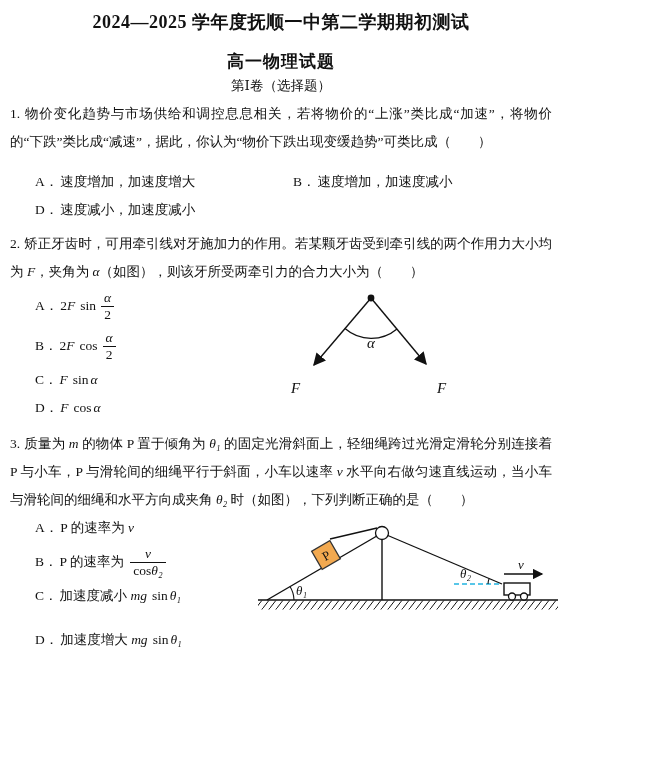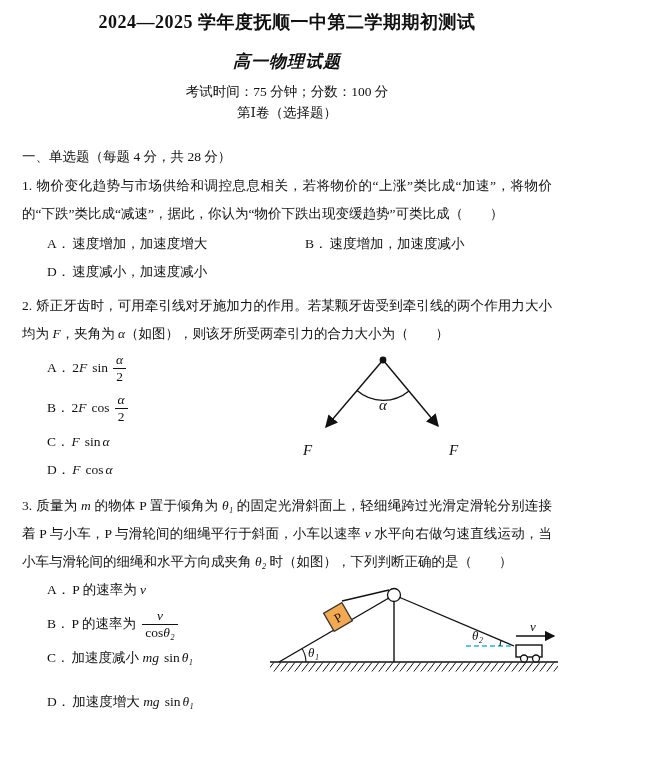--- a/index.html
+++ b/index.html
@@ -1,57 +1,55 @@
 <!DOCTYPE html>
 <html><head>
 <meta charset="utf-8">
 <style>
   html,body{margin:0;padding:0;background:#fff;}
   .page{
     width:558px;height:769px;box-sizing:border-box;overflow:hidden;
-    padding:6px 6px 0 22px;background:#fff;color:#111;
+    padding:6px 6px 0 10px;background:#fff;color:#111;
     font-family:"Liberation Serif","DejaVu Serif",serif;font-size:13.5px;
   }
   .title{text-align:center;font-size:18px;font-weight:bold;margin:4px 0 0 0;line-height:24px;letter-spacing:.5px;}
-  .subtitle{text-align:center;font-size:17px;font-weight:bold;margin:17px 0 0 0;line-height:22px;letter-spacing:1px;font-style:italic;}
+  .subtitle{text-align:center;font-size:17px;font-weight:bold;margin:17px 0 0 0;line-height:22px;letter-spacing:1px;}
   .info-line{text-align:center;font-size:13.5px;margin-top:10px;line-height:17px;}
   .volume-line{text-align:center;font-size:13.5px;margin-top:4px;line-height:17px;}
   .section-heading{margin-top:27px;line-height:18px;font-size:13.5px;}
   .qtext{margin:6px 0 0 0;line-height:28px;text-align:justify;}
   .qnum{margin-right:4px;}
   .mi{font-style:italic;}
   .fn{font-style:normal;margin:0 2px 0 5px;text-align:right;}
   .frac{display:inline-block;vertical-align:middle;text-align:center;line-height:1.1;margin:0 3px;}
   .frac .ftop{display:block;border-bottom:1px solid #111;padding:0 3px 1px 3px;}
   .frac .fbot{display:block;padding:1px 3px 0 3px;}
-  .q1-options{margin:2px 0 0 25px;line-height:28px;display:grid;grid-template-columns:258px 1fr;}
+  .q1-options{margin:12px 0 0 25px;line-height:28px;display:grid;grid-template-columns:258px 1fr;}
   .opt-label{margin-right:2px;}
   .opts-wrap{position:relative;}
   .opt-row{margin-left:25px;line-height:28px;}
   .opt-row.tall{line-height:40px;}
   .q2-block{margin-top:6px;}
   .q3-block{margin-top:8px;}
   .opt-gap{margin-top:16px;}
   .fig-abs{position:absolute;}
   svg text{font-family:"Liberation Serif","DejaVu Serif",serif;}
   .svg-mi{font-style:italic;font-size:15px;fill:#111;}
   .svg-mi-sm{font-style:italic;font-size:13px;fill:#111;}
   .q4text{margin:10px 0 0 0;line-height:28px;text-align:justify;}
 </style>
 </head>
 <body>
 
 <div class="page">
 
   <div class="title">2024—2025 学年度抚顺一中第二学期期初测试</div>
   <div class="subtitle">高一物理试题</div>
-  <div class="info-line">考试时间：75 分钟；分数：100 分</div>
   <div class="volume-line">第Ⅰ卷（选择题）</div>
 
-  <div class="section-heading">一、单选题（每题 4 分，共 28 分）</div>
 
   <div>
     <p class="qtext"><span class="qnum">1.</span><span>物价变化趋势与市场供给和调控息息相关，若将物价的“上涨”类比成“加速”，将物价的“下跌”类比成“减速”，据此，你认为“物价下跌出现变缓趋势”可类比成（　　）</span></p>
     <div class="q1-options">
       <div><span class="opt-label">A．</span><span>速度增加，加速度增大</span></div>
       <div><span class="opt-label">B．</span><span>速度增加，加速度减小</span></div>
       <div><span class="opt-label">D．</span><span>速度减小，加速度减小</span></div>
     </div>
   </div>
 

